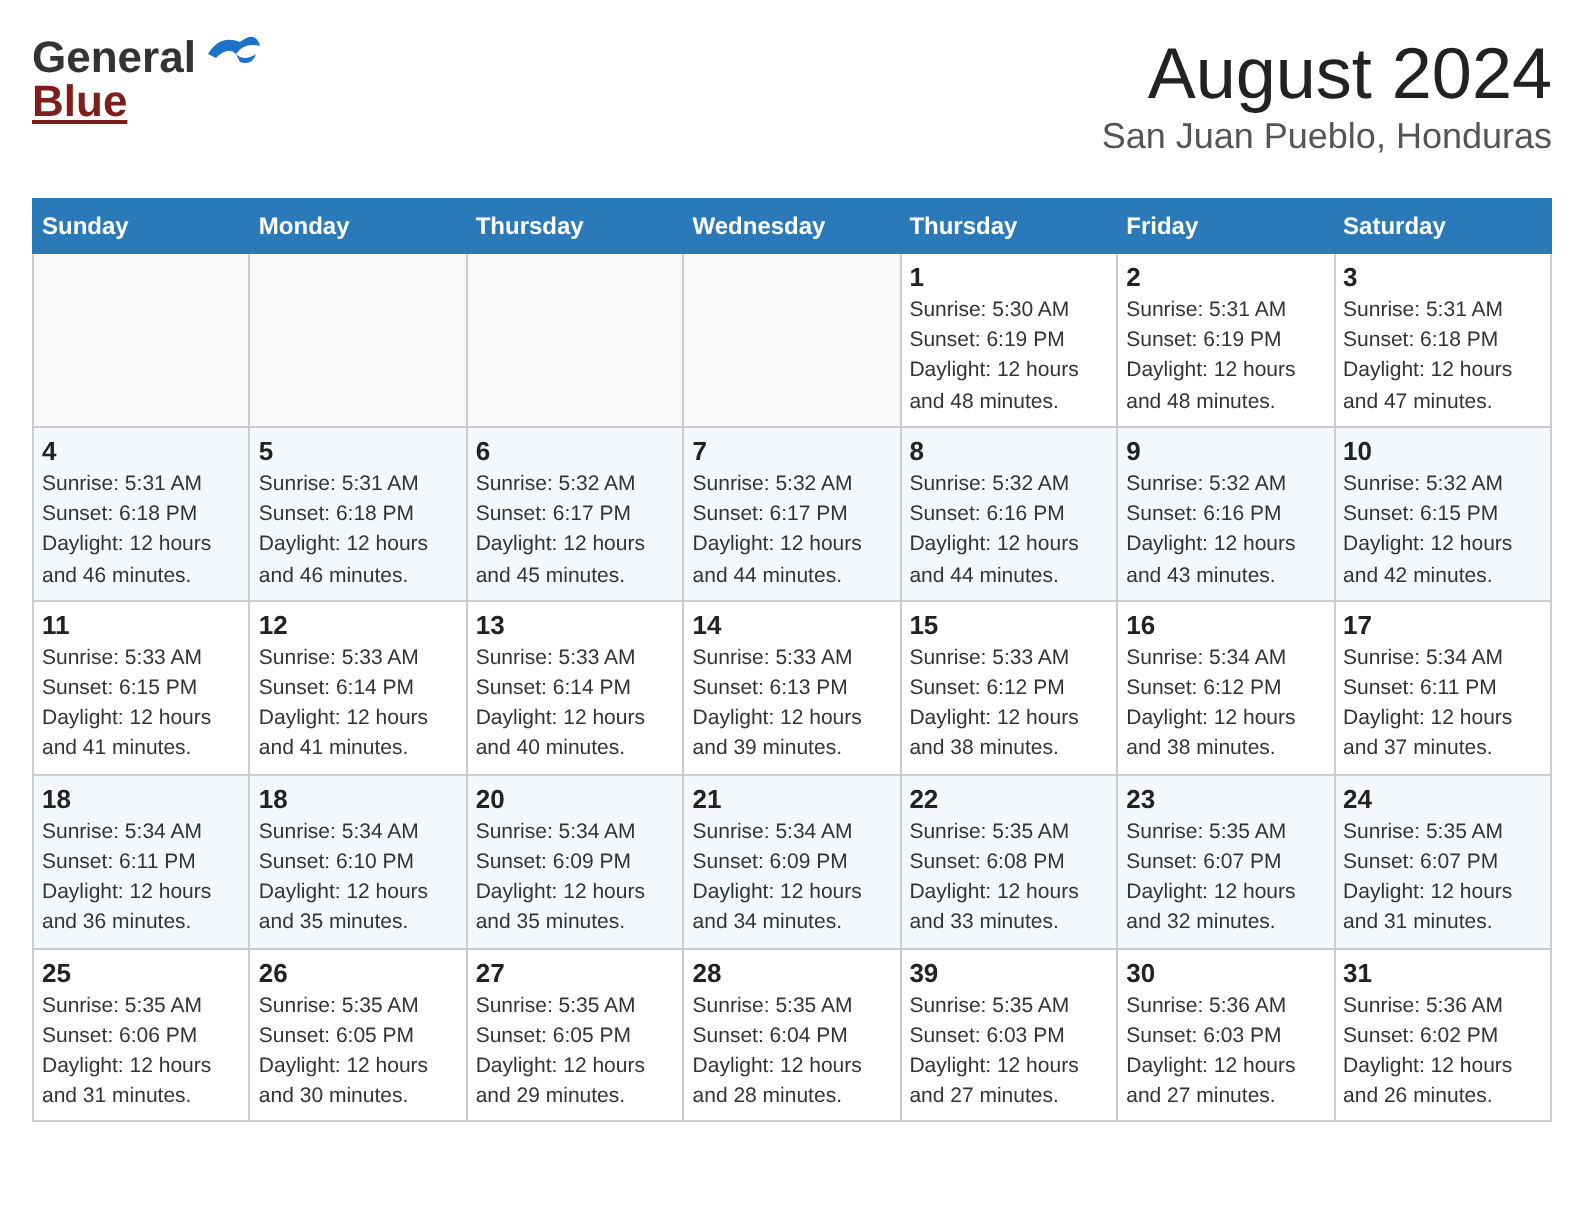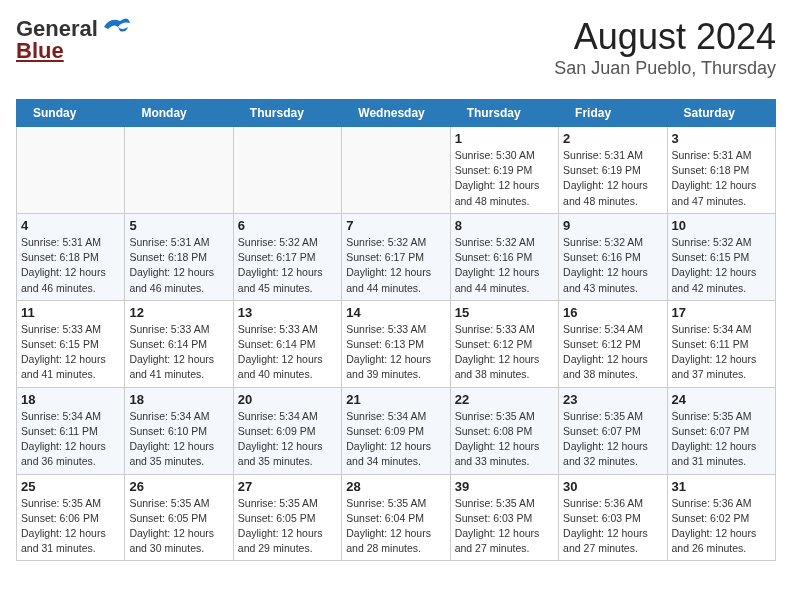--- a/index.html
+++ b/index.html
@@ -39,21 +39,21 @@
       color: #555;
     }
     .calendar {
       width: 100%;
       border-collapse: collapse;
       font-size: 11px;
     }
     .calendar thead tr th {
       background-color: #2a7aba;
       color: #fff;
-      padding: 6px 16px;
+      padding: 6px 4px;
       text-align: left;
       font-size: 12px;
       border: 1px solid #2a7aba;
     }
     .calendar tbody tr td {
       border: 1px solid #ccc;
       vertical-align: top;
       padding: 4px;
       width: 108px;
       min-height: 80px;
@@ -87,21 +87,21 @@
       <span style="font-size:22px;font-weight:bold;color:#333;">General</span>
       <svg width="32" height="24" viewBox="0 0 32 24" style="margin-left:2px;margin-top:-4px;">
         <path d="M4,12 Q10,2 20,6 Q28,0 30,8 Q22,6 18,12 Q14,8 8,14 Z" fill="#1a73c9"></path>
         <path d="M18,12 Q22,16 28,12 Q26,18 20,16 Z" fill="#1a73c9"></path>
       </svg>
     </div>
     <span style="font-size:22px;font-weight:bold;color:#7f1d1d;margin-top:-4px;text-decoration:underline;">Blue</span>
   </div>
   <div class="title-block">
     <h1>August 2024</h1>
-    <h2>San Juan Pueblo, Thursday</h2>
+    <h2>San Juan Pueblo, Honduras</h2>
   </div>
 </div>
 
 <table class="calendar">
   <thead>
     <tr>
     <th>Sunday</th>
         <th>Monday</th>
         <th>Thursday</th>
         <th>Wednesday</th>

